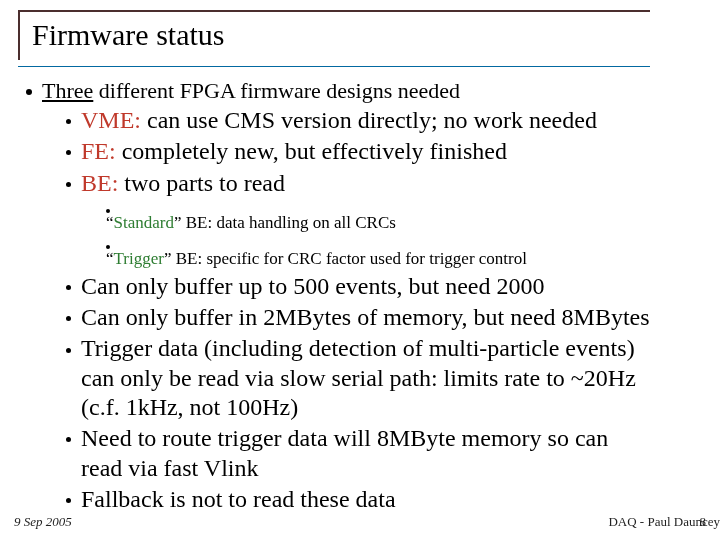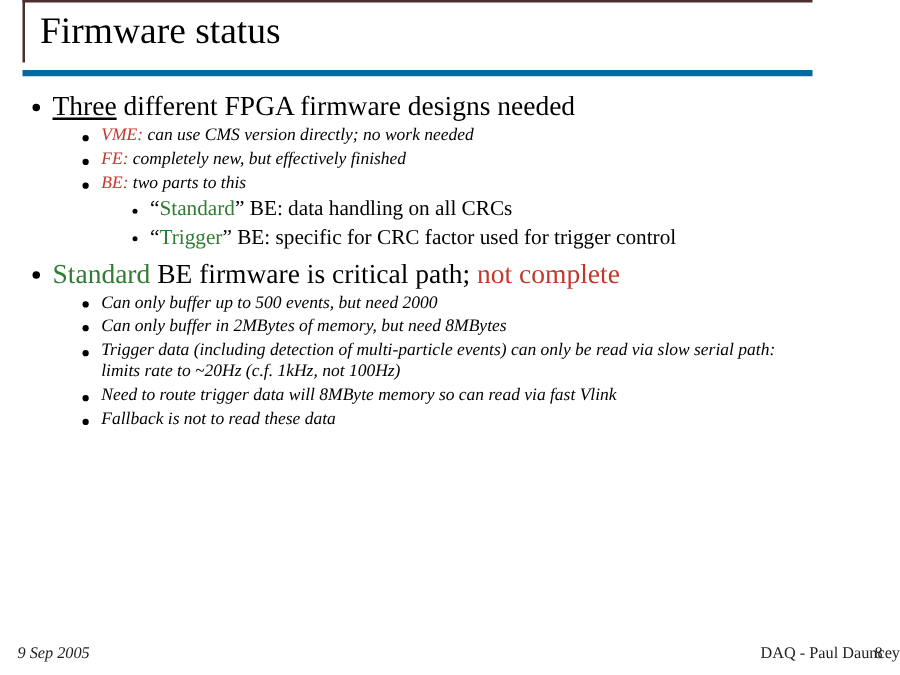--- a/index.html
+++ b/index.html
@@ -1,29 +1,29 @@
 <!DOCTYPE html>
 <html><head>
 <meta charset="utf-8">
 <style>
   * { margin: 0; padding: 0; box-sizing: border-box; }
   html, body { width: 720px; height: 540px; font-family: "Times New Roman", Times, serif; background: #fff; color: #000; }
-  .slide { position: relative; width: 668px; height: 540px; padding: 0 18px 0 18px; }
+  .slide { position: relative; width: 668px; height: 540px; padding: 10px 18px 0 18px; }
   .title-wrap { border-left: 2px solid #4b2e2e; border-top: 2px solid #4b2e2e; padding: 6px 0 8px 12px; margin-bottom: 6px; }
   .title { font-size: 30px; font-weight: normal; }
-  .content { border-top: 5px solid #0369a1; padding-top: 6px; }
+  .content { border-top: 1px solid #0369a1; padding-top: 6px; }
   ul { list-style: none; }
   li { display: flex; align-items: flex-start; }
   .dot { flex: 0 0 auto; width: 6px; height: 6px; background: #000; border-radius: 50%; margin-top: 0.55em; margin-right: 10px; }
   .dot-s { width:5px; height:5px; }
   .dot-xs { width:4px; height:4px; }
   .lvl1 { font-size: 22px; margin: 5px 0 2px 8px; }
   .lvl1 .dot { margin-top: 0.52em; }
-  .lvl2 { font-size: 14px; margin: 2px 0 2px 48px; line-height: 1.22; font-style: italic; }
-  .lvl3 { font-size: 17px; margin: 2px 0 2px 88px; line-height: 1.22; }
+  .lvl2 { font-size: 24px; margin: 2px 0 2px 48px; line-height: 1.22; }
+  .lvl3 { font-size: 17px; margin: 2px 0 2px 88px; line-height: 1.22; flex-direction: column; }
   .under { text-decoration: underline; }
   .red { color: #c0392b; }
   .green { color: #2e7d32; }
   .footer { position: absolute; bottom: 10px; left: 0; width: 720px; font-size: 13px; color: #222; }
   .f-date { position:absolute; left: 14px; bottom: 0; font-style: italic; }
   .f-center { position:absolute; width:100%; text-align:right; bottom:0; }
   .f-page { position:absolute; right: 14px; bottom:0; }
   .txt { flex: 1 1 auto; }
 </style>
 </head>
@@ -44,35 +44,31 @@
       <li class="lvl2">
         <span class="dot dot-s"></span>
         <span class="txt"><span class="red">VME:</span><span> can use CMS version directly; no work needed</span></span>
       </li>
       <li class="lvl2">
         <span class="dot dot-s"></span>
         <span class="txt"><span class="red">FE:</span><span> completely new, but effectively finished</span></span>
       </li>
       <li class="lvl2">
         <span class="dot dot-s"></span>
-        <span class="txt"><span class="red">BE:</span><span> two parts to this</span></span>
+        <span class="txt"><span class="red">BE:</span><span> two parts to read</span></span>
       </li>
       <li class="lvl3">
         <span class="dot dot-xs"></span>
         <span class="txt"><span>“</span><span class="green">Standard</span><span>” BE: data handling on all CRCs</span></span>
       </li>
       <li class="lvl3">
         <span class="dot dot-xs"></span>
         <span class="txt"><span>“</span><span class="green">Trigger</span><span>” BE: specific for CRC factor used for trigger control</span></span>
       </li>
 
-      <li class="lvl1">
-        <span class="dot"></span>
-        <span class="txt"><span class="green">Standard</span><span> BE firmware is critical path; </span><span class="red">not complete</span></span>
-      </li>
       <li class="lvl2">
         <span class="dot dot-s"></span>
         <span class="txt">Can only buffer up to 500 events, but need 2000</span>
       </li>
       <li class="lvl2">
         <span class="dot dot-s"></span>
         <span class="txt">Can only buffer in 2MBytes of memory, but need 8MBytes</span>
       </li>
 
       <li class="lvl2">

